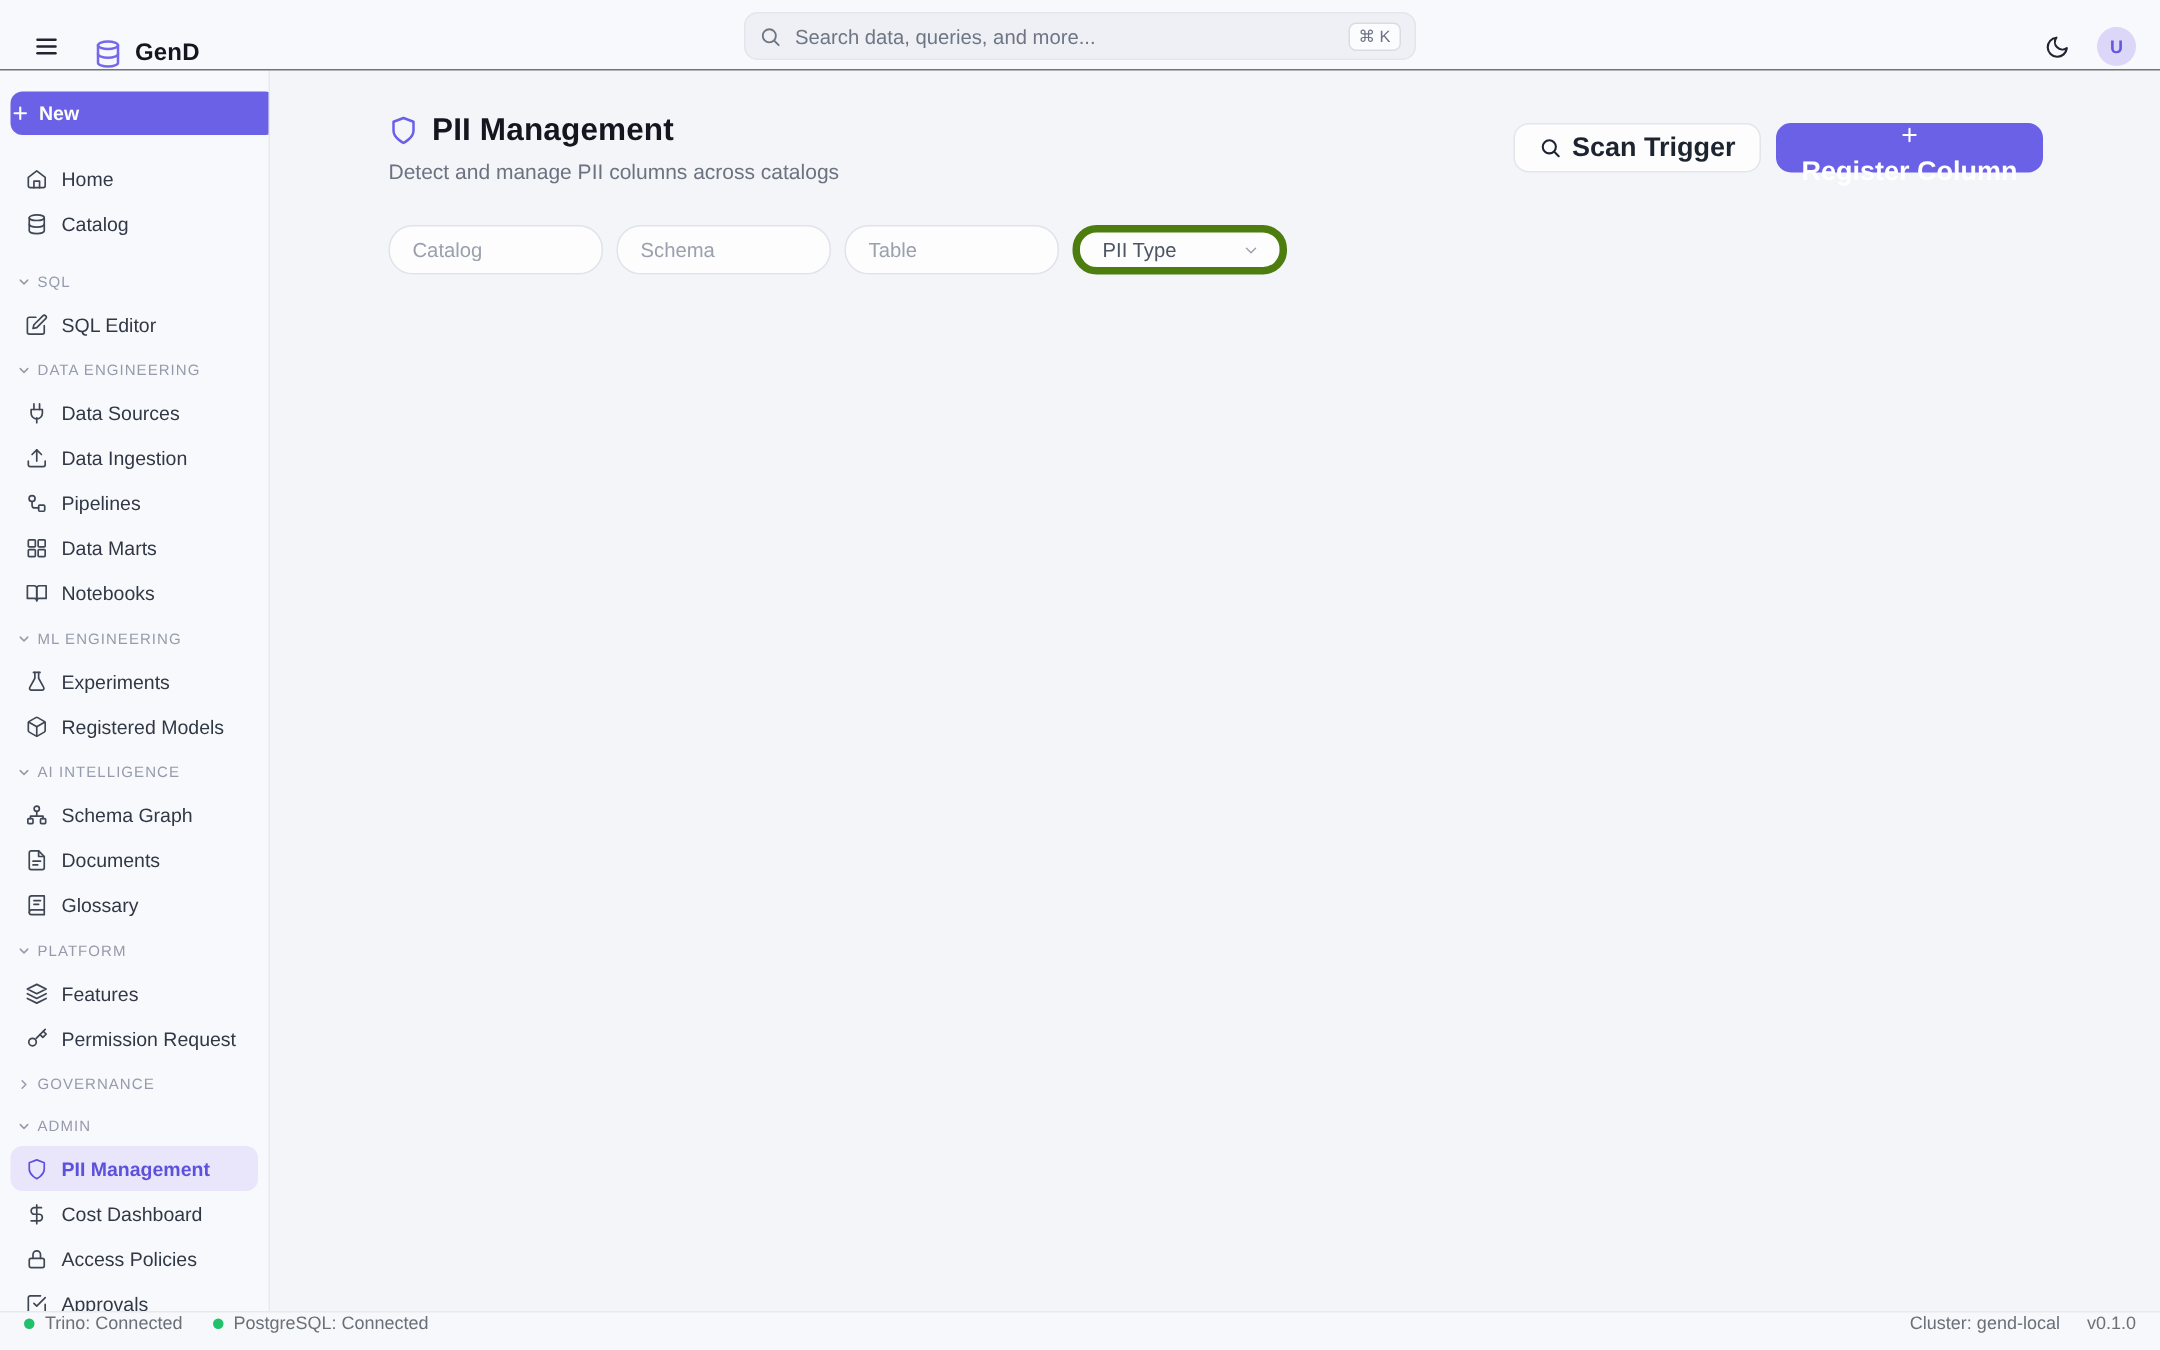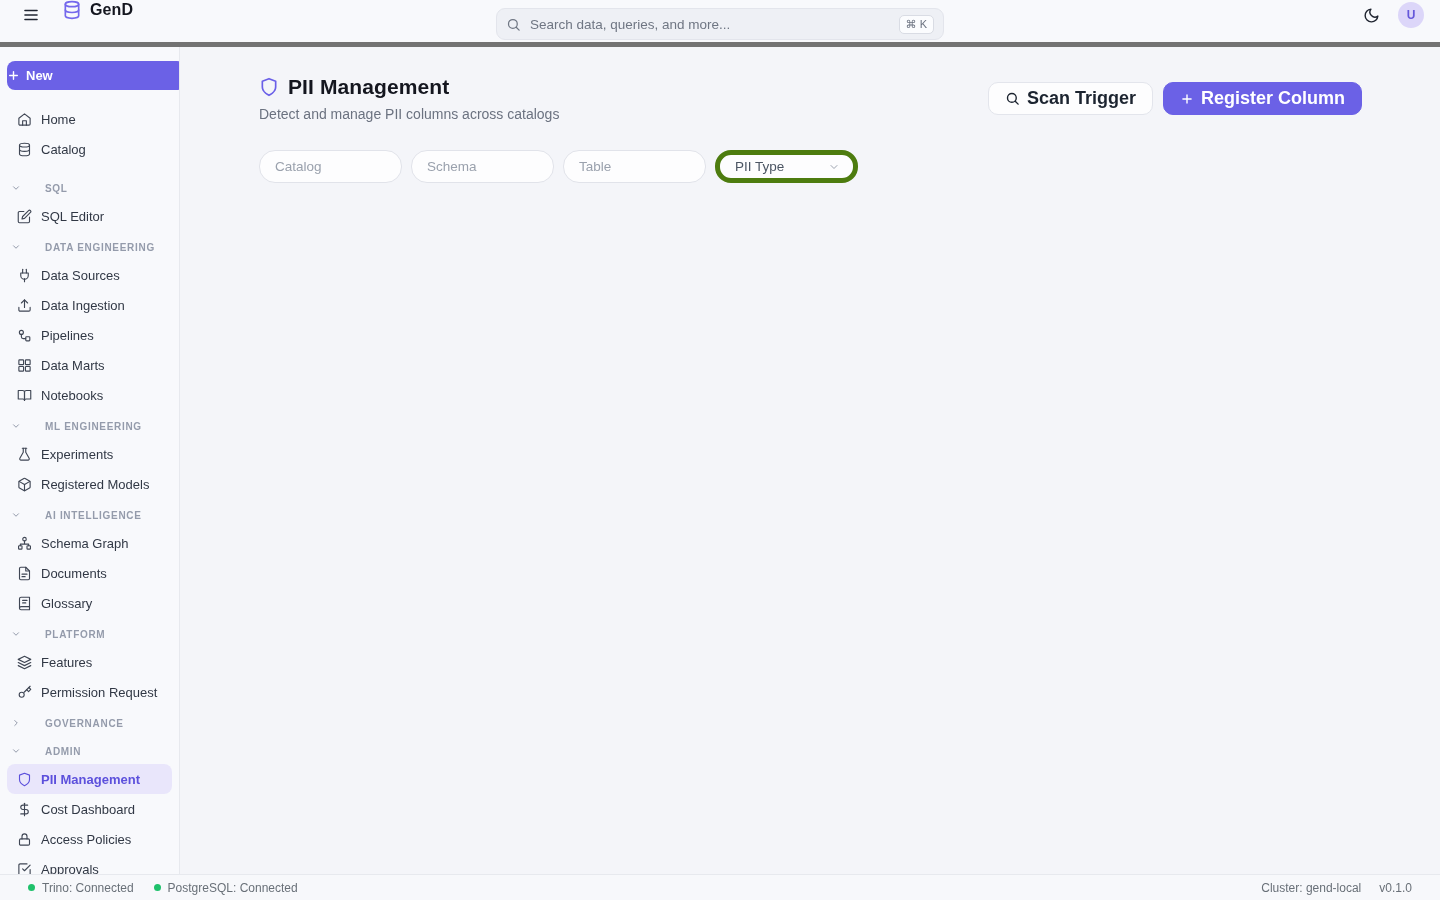--- a/index.html
+++ b/index.html
@@ -8,22 +8,22 @@
     font-family:"Liberation Sans", sans-serif;
     background:#f4f5f9;
     color:#1f2430;
     position:relative;
   }
   svg.ic { display:block; flex:none; }
 
   
   .topbar {
     position:absolute; top:0; left:0; right:0; height:47px;
-    background:#f8f9fc; border-bottom:5px solid #737373;
-    display:flex; align-items:flex-start; padding:0 16px; z-index:30;
+    background:#f8f9fc; border-bottom:1px solid #737373;
+    display:flex; align-items:flex-end; padding:0 16px; z-index:30;
   }
   .iconbtn { width:30px; height:30px; border:none; background:transparent; border-radius:7px;
     display:flex; align-items:center; justify-content:center; color:#1f2430; cursor:pointer; }
   .brand { display:flex; align-items:center; gap:8px; margin-left:16px; }
   .brand .logo { color:#7468ec; }
   .brand .name { font-size:16px; font-weight:700; color:#14161f; letter-spacing:.1px; }
   .searchbox {
     position:absolute; left:50%; transform:translateX(-50%); top:8px;
     width:448px; height:32px; background:#eef0f5; border:1px solid #e3e5ec; border-radius:9px;
     display:flex; align-items:center; gap:9px; padding:0 9px;
@@ -57,38 +57,38 @@
   }
   .nav { margin-top:14px; }
   .sitem {
     height:30px; display:flex; align-items:center; gap:9px; padding:0 10px;
     border-radius:8px; font-size:13px; color:#313845; cursor:pointer;
   }
   .sitem .ic { color:#3f4654; }
   .sitem.active { background:#e9e6fb; color:#5c50dc; font-weight:600; }
   .sitem.active .ic { color:#5c50dc; }
   .shead {
-    height:24px; margin-top:4px; display:flex; align-items:center; gap:24px; padding:0 4px;
-    font-size:10px; font-weight:700; letter-spacing:.7px; color:#949bab; cursor:pointer;
+    height:24px; margin-top:4px; display:flex; align-items:center; gap:4px; padding:0 4px;
+    font-size:10px; font-weight:400; letter-spacing:.7px; color:#949bab; cursor:pointer;
   }
   .shead.first { margin-top:12px; }
   .sgroup { margin-top:1px; }
 
   
   .main { position:absolute; top:47px; left:180px; right:0; bottom:26px; padding:28px 78px 0 79px; }
   .page-head { display:flex; align-items:flex-start; justify-content:space-between; }
   .title-row { display:flex; align-items:center; gap:9px; }
   .title-row .shield { color:#6a5fe8; }
   h1 { font-size:21px; font-weight:700; color:#14161f; letter-spacing:.1px; }
   .subtitle { margin-top:7px; font-size:14px; color:#6b7280; }
   .head-actions { display:flex; align-items:center; gap:10px; margin-top:7px; }
   .btn { height:33px; border-radius:10px; font-family:inherit; font-size:18px; font-weight:600;
     display:flex; align-items:center; gap:7px; padding:0 16px; cursor:pointer; }
   .btn.ghost { background:#fdfdfe; border:1px solid #e3e5ec; color:#1c2430; }
-  .btn.primary { background:#6b61e6; border:1px solid #6b61e6; color:#fff; }
+  .btn.primary { background:#6b61e6; border:1px solid #6b61e6; color:#fff;flex-direction:column; }
 
   .filters { display:flex; align-items:center; gap:9px; margin-top:28px; }
   .filter-input {
     width:143px; height:33px; border:1px solid #e1e3ea; border-radius:16px; background:#fdfdfe;
     font-family:inherit; font-size:13.5px; color:#3b414d; padding:0 15px; outline:none;
   }
   .filter-input::placeholder { color:#9aa1ad; }
   .filter-select {
     width:143px; height:33px; border:5px solid #4d7c0f; border-radius:16px; background:#fdfdfe;
     display:flex; align-items:center; justify-content:space-between; padding:0 13px 0 15px;
@@ -100,21 +100,21 @@
     margin-top:26px; height:114px; background:#ffffff; border:1px solid #e9ebf1; border-radius:14px;
     display:flex; align-items:center; justify-content:center;
     box-shadow:0 1px 2px rgba(20,22,31,.03);
   }
   .empty-card p { font-size:15px; color:#6b7280; }
 
   
   .statusbar {
     position:absolute; left:0; right:0; bottom:0; height:26px;
     background:#f7f8fb; border-top:1px solid #e7e9ee; z-index:40;
-    display:flex; align-items:center; padding:0 28px; font-size:12px; color:#697078;
+    display:flex; align-items:flex-start; padding:0 16px; font-size:12px; color:#697078;
   }
   .status-item { display:flex; align-items:center; gap:7px; margin-right:20px; }
   .dot { width:7px; height:7px; border-radius:50%; background:#1fc16b; }
   .status-right { margin-left:auto; display:flex; align-items:center; gap:18px; }
 </style>
 </head>
 <body>
 
 <header class="topbar">
   <button class="iconbtn">

